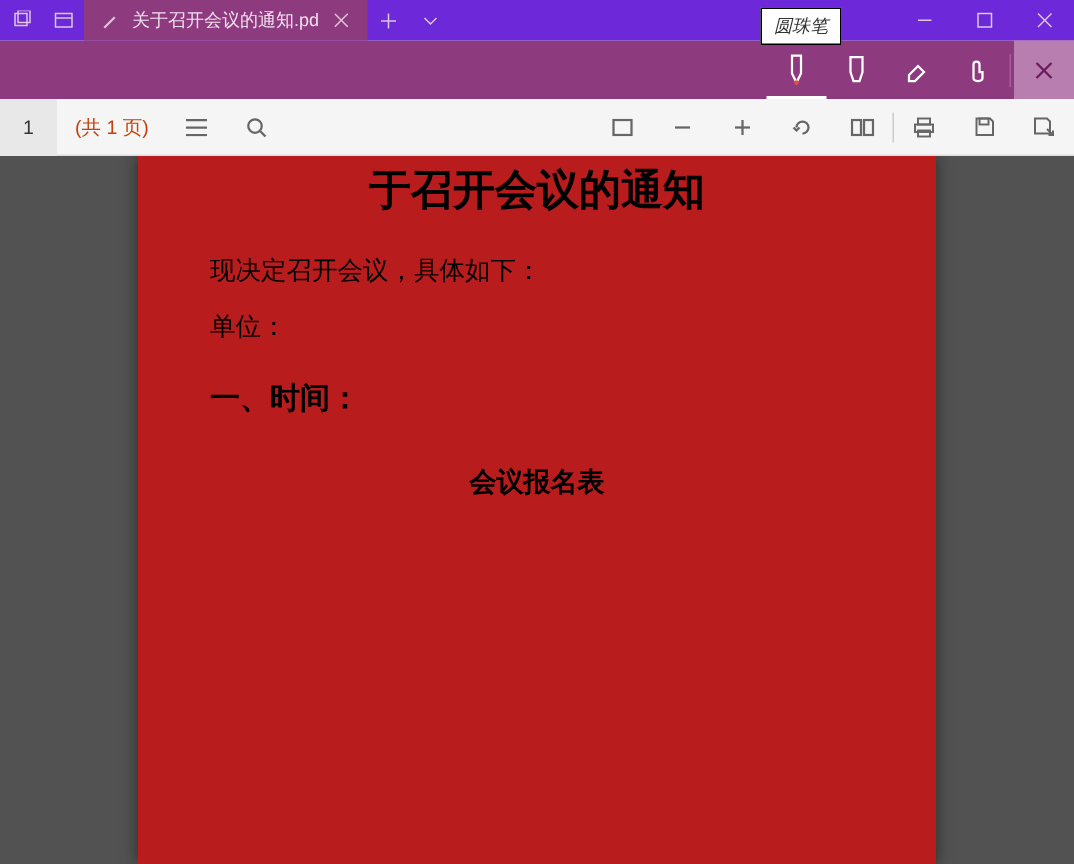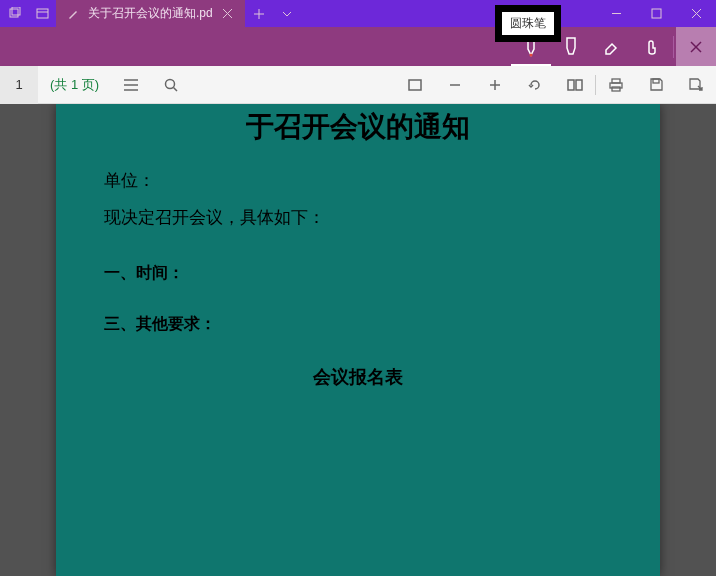--- a/index.html
+++ b/index.html
@@ -79,24 +79,25 @@
       margin-left: auto;
       display: flex;
       align-items: center;
     }
     .tooltip {
       position: absolute;
       background: #fff;
       color: #333;
       font-size: 12px;
       padding: 3px 8px;
-      border: 7px solid #000000;
+      border: 1px solid #000000;
       right: 155px;
       top: 5px;
       z-index: 10;
+      font-style: italic;
     }
     .win-btn {
       width: 40px;
       height: 27px;
       display: flex;
       align-items: center;
       justify-content: center;
       cursor: pointer;
     }
     .ink-toolbar {
@@ -135,21 +136,21 @@
       height: 38px;
       background: #e8e8e8;
       display: flex;
       align-items: center;
       justify-content: center;
       font-size: 13px;
       color: #333;
     }
     .page-total {
       padding: 0 12px;
-      color: #15803d;
+      color: #c2410c;
       font-size: 13px;
     }
     .pt-icon {
       width: 40px;
       height: 38px;
       display: flex;
       align-items: center;
       justify-content: center;
       cursor: pointer;
       color: #666;
@@ -162,44 +163,44 @@
     }
     .document-area {
       background: #525252;
       height: calc(576px - 27px - 39px - 38px);
       overflow: hidden;
       display: flex;
       justify-content: center;
       padding-top: 0;
     }
     .page {
-      background: #0f766e;
-      width: 604px;
+      background: #b91c1c;
+      width: 532px;
       padding: 0 48px 40px 48px;
       box-shadow: 0 0 10px rgba(0,0,0,0.5);
       font-family: "SimSun", serif;
       color: #000;
     }
     .doc-title {
       font-size: 28px;
       font-weight: bold;
       text-align: center;
       padding-top: 4px;
       margin-bottom: 20px;
       overflow: hidden;
     }
     .doc-line {
       font-size: 17px;
       line-height: 1.8;
       margin-bottom: 6px;
     }
     .doc-heading {
-      font-size: 16px;
+      font-size: 20px;
       font-weight: bold;
-      margin-top: 30px;
+      margin-top: 19px;
       margin-bottom: 10px;
     }
     .table-title {
       font-size: 18px;
       font-weight: bold;
       text-align: center;
       margin-top: 30px;
       margin-bottom: 8px;
     }
   </style>
@@ -361,20 +362,19 @@
     <svg width="14" height="14" viewBox="0 0 14 14">
         <path d="M1 1 L9 1 L11 3 L11 11 L1 11 Z" fill="none" stroke="#666" stroke-width="1.3"></path>
         <path d="M9 8 L13 12 M13 9 L13 12 L10 12" fill="none" stroke="#666" stroke-width="1.3"></path>
       </svg>
   </div>
 </div>
 
 <div class="document-area">
   <div class="page">
     <div class="doc-title">于召开会议的通知</div>
+    <div class="doc-line">现决定召开会议，具体如下：</div>
     <div class="doc-line">单位：</div>
-    <div class="doc-line">现决定召开会议，具体如下：</div>
     <div class="doc-heading">一、时间：</div>
-    <div class="doc-heading">三、其他要求：</div>
     <div class="table-title">会议报名表</div>
 
   </div>
 </div>
 
 </body></html>

